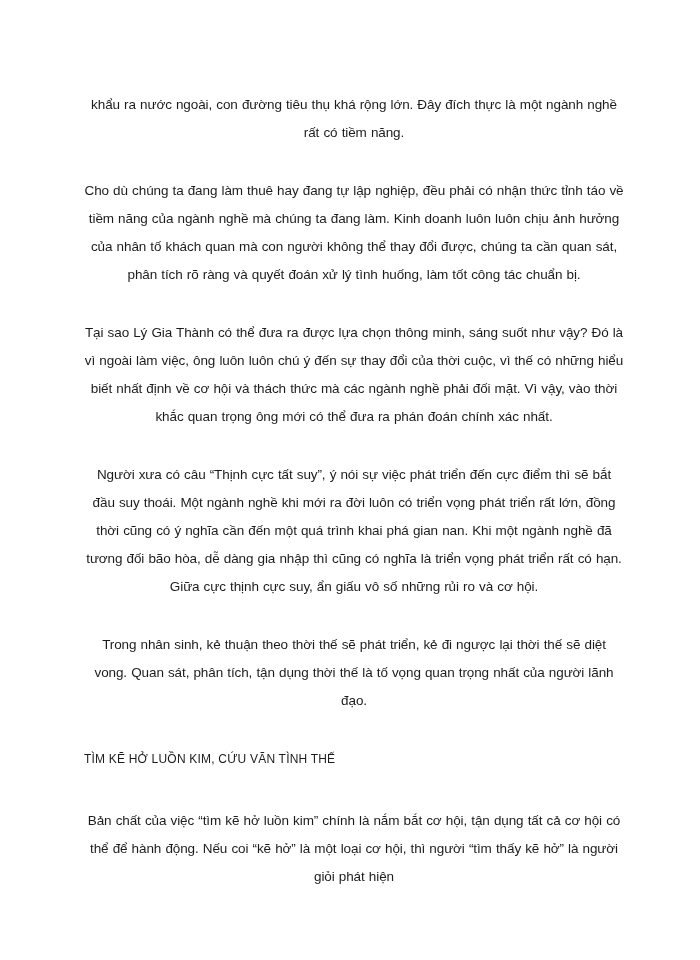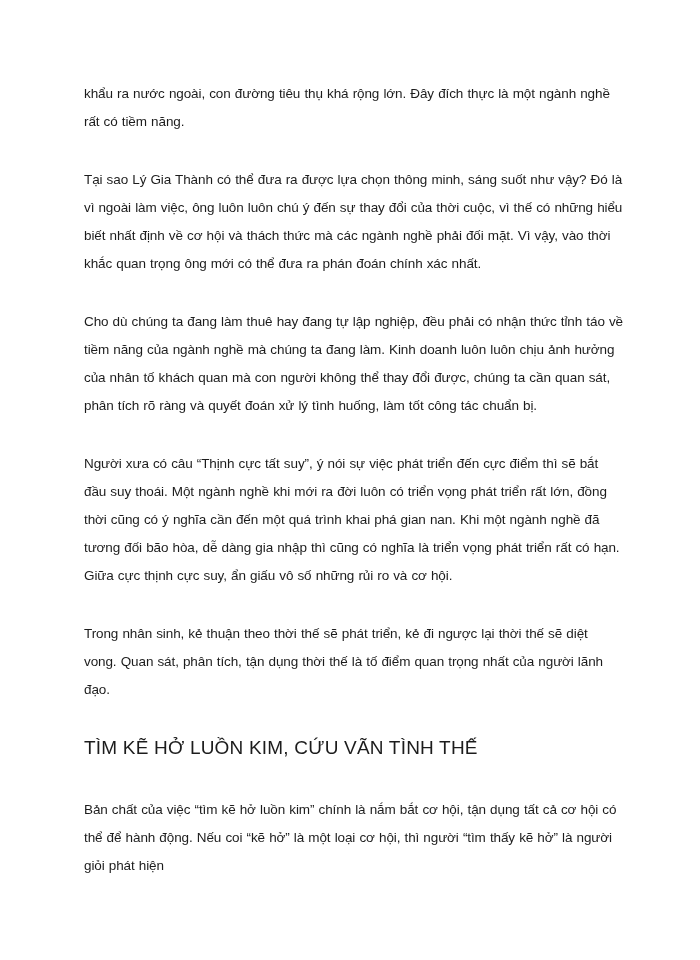--- a/index.html
+++ b/index.html
@@ -16,41 +16,41 @@
     font-family: "Liberation Sans", "DejaVu Sans", sans-serif;
     color: #1c1c1c;
   }
   .content {
     position: absolute;
     top: 76px;
     left: 84px;
     width: 540px;
   }
   .para {
-    margin: 4px 0 30px 0;
+    margin: 15px 0 30px 0;
     font-size: 13.5px;
     line-height: 28px;
     letter-spacing: -0.1px;
-    text-align: left;
+    text-align: center;
     word-spacing: 0.5px;
   }
   .heading {
     margin: 6px 0 34px 0;
-    font-size: 19px;
+    font-size: 12px;
     line-height: 28px;
     letter-spacing: 0.2px;
     font-weight: 400;
   }
 </style>
 </head>
 <body>
 
 <div class="page">
   <div class="content">
     <p class="para">khẩu ra nước ngoài, con đường tiêu thụ khá rộng lớn. Đây đích thực là một ngành nghề rất có tiềm năng.</p>
+    <p class="para">Cho dù chúng ta đang làm thuê hay đang tự lập nghiệp, đều phải có nhận thức tỉnh táo về tiềm năng của ngành nghề mà chúng ta đang làm. Kinh doanh luôn luôn chịu ảnh hưởng của nhân tố khách quan mà con người không thể thay đổi được, chúng ta cần quan sát, phân tích rõ ràng và quyết đoán xử lý tình huống, làm tốt công tác chuẩn bị.</p>
     <p class="para">Tại sao Lý Gia Thành có thể đưa ra được lựa chọn thông minh, sáng suốt như vậy? Đó là vì ngoài làm việc, ông luôn luôn chú ý đến sự thay đổi của thời cuộc, vì thế có những hiểu biết nhất định về cơ hội và thách thức mà các ngành nghề phải đối mặt. Vì vậy, vào thời khắc quan trọng ông mới có thể đưa ra phán đoán chính xác nhất.</p>
-    <p class="para">Cho dù chúng ta đang làm thuê hay đang tự lập nghiệp, đều phải có nhận thức tỉnh táo về tiềm năng của ngành nghề mà chúng ta đang làm. Kinh doanh luôn luôn chịu ảnh hưởng của nhân tố khách quan mà con người không thể thay đổi được, chúng ta cần quan sát, phân tích rõ ràng và quyết đoán xử lý tình huống, làm tốt công tác chuẩn bị.</p>
     <p class="para">Người xưa có câu “Thịnh cực tất suy”, ý nói sự việc phát triển đến cực điểm thì sẽ bắt đầu suy thoái. Một ngành nghề khi mới ra đời luôn có triển vọng phát triển rất lớn, đồng thời cũng có ý nghĩa cần đến một quá trình khai phá gian nan. Khi một ngành nghề đã tương đối bão hòa, dễ dàng gia nhập thì cũng có nghĩa là triển vọng phát triển rất có hạn. Giữa cực thịnh cực suy, ẩn giấu vô số những rủi ro và cơ hội.</p>
-    <p class="para">Trong nhân sinh, kẻ thuận theo thời thế sẽ phát triển, kẻ đi ngược lại thời thế sẽ diệt vong. Quan sát, phân tích, tận dụng thời thế là tố điểm quan trọng nhất của người lãnh đạo.</p>
+    <p class="para">Trong nhân sinh, kẻ thuận theo thời thế sẽ phát triển, kẻ đi ngược lại thời thế sẽ diệt vong. Quan sát, phân tích, tận dụng thời thế là tố vọng quan trọng nhất của người lãnh đạo.</p>
     <p class="heading">TÌM KẼ HỞ LUỒN KIM, CỨU VÃN TÌNH THẾ</p>
     <p class="para">Bản chất của việc “tìm kẽ hở luồn kim” chính là nắm bắt cơ hội, tận dụng tất cả cơ hội có thể để hành động. Nếu coi “kẽ hở” là một loại cơ hội, thì người “tìm thấy kẽ hở” là người giỏi phát hiện</p>
   </div>
 </div>
 
 </body></html>

